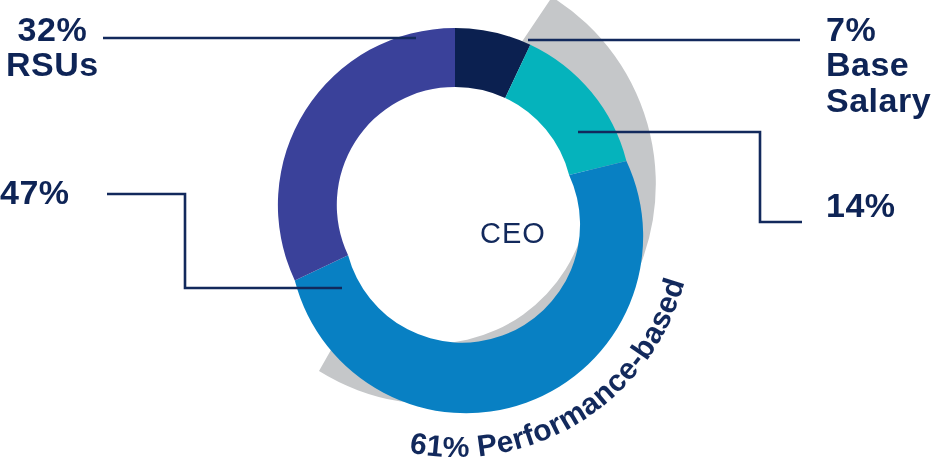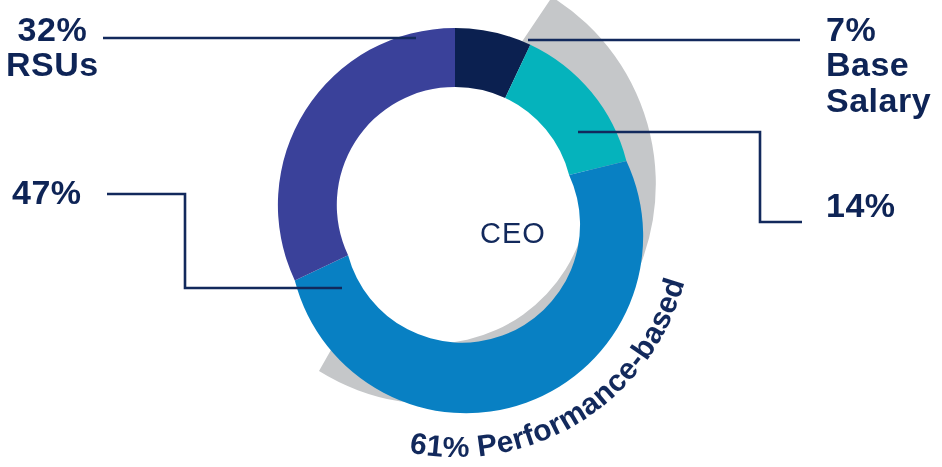--- a/index.html
+++ b/index.html
@@ -10,21 +10,21 @@
     position:relative;overflow:hidden;
   }
   #chart-root{position:absolute;inset:0;}
   svg.chart{position:absolute;left:0;top:0;width:942px;height:467px;}
 
   .label-block{position:absolute;color:#0E2456;font-weight:700;line-height:1.04;}
   .label-pct{font-size:34px;letter-spacing:.5px;}
   .label-name{font-size:34px;letter-spacing:.5px;}
 
   #lbl-rsus{left:6px;top:12px;text-align:center;}
-  #lbl-psus{left:0px;top:175px;text-align:right;padding-left:12px;}
+  #lbl-psus{left:0px;top:175px;text-align:right;}
   #lbl-base{left:826px;top:12px;text-align:left;}
   #lbl-aci{left:826px;top:188px;text-align:right;}
 
   .center-text{
     position:absolute;left:0;top:0;width:942px;height:467px;
     display:flex;align-items:center;justify-content:center;
     pointer-events:none;
     padding-left:43px;
   }
   .center-text span{

